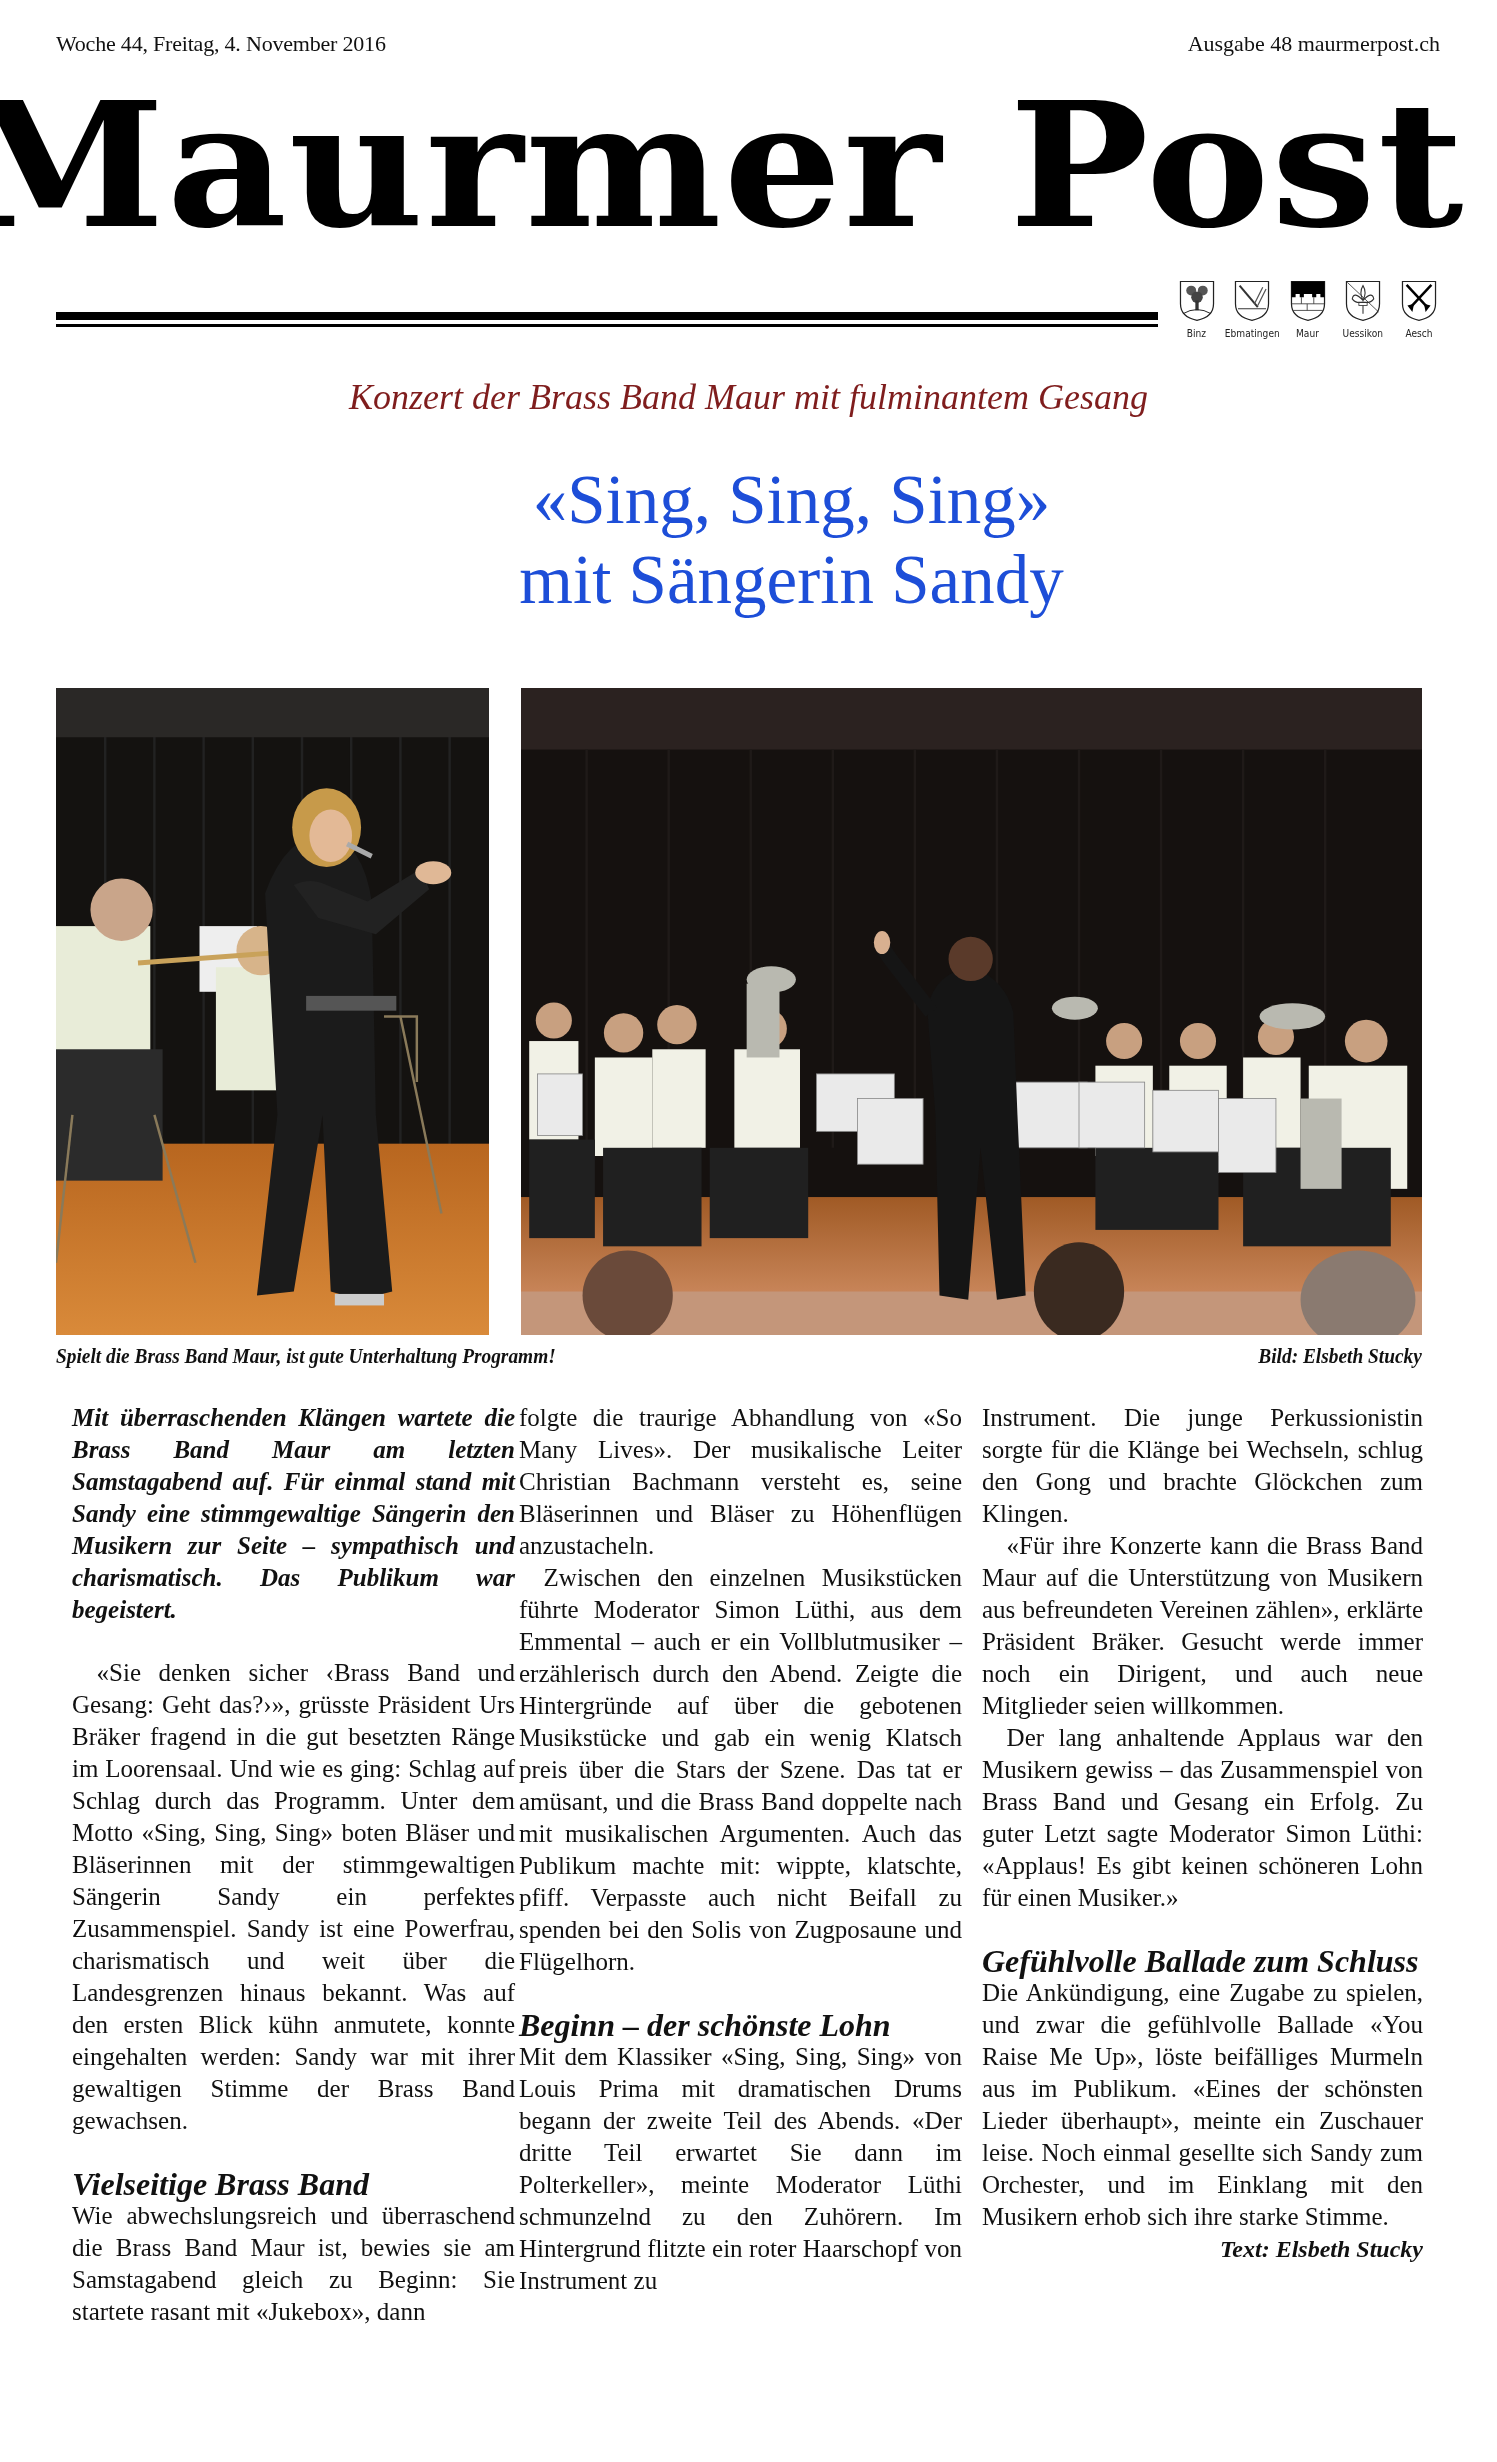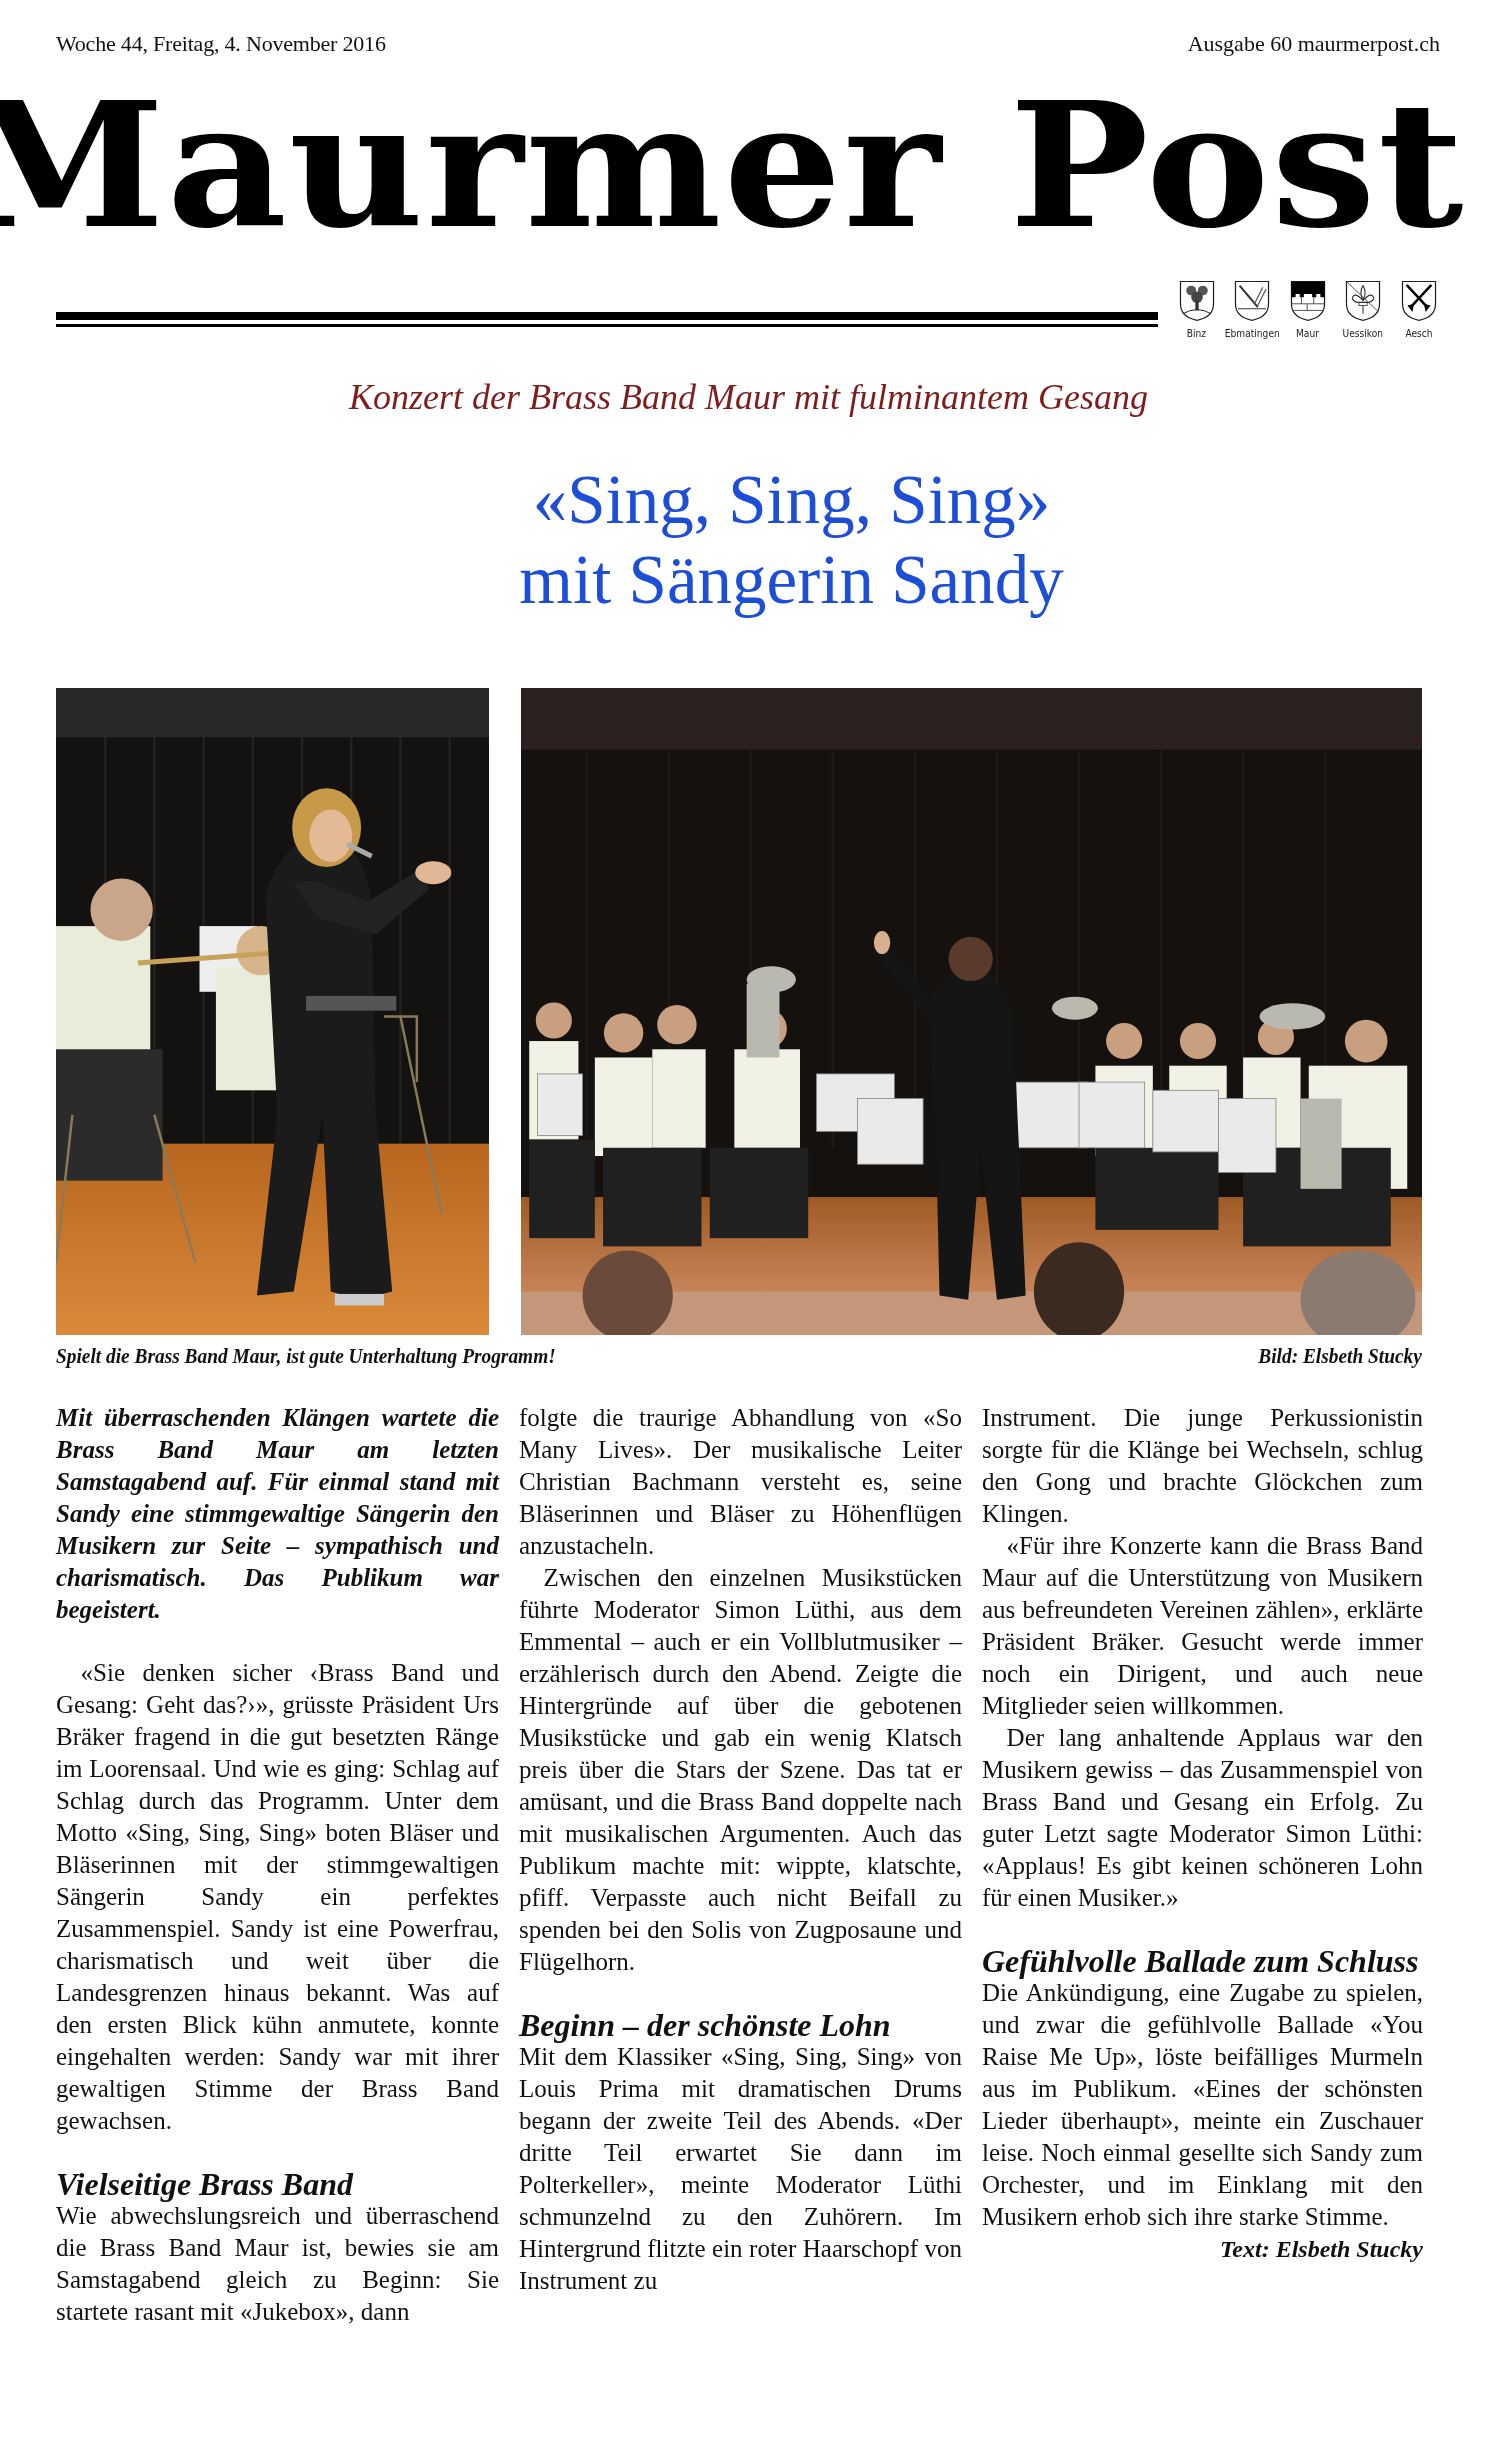--- a/index.html
+++ b/index.html
@@ -18,34 +18,34 @@
   #kicker { left: 0; width: 1497px; top: 376px; text-align: center; font-style: italic; font-size: 36px; color: #7f1d1d; }
   #headline { left: 0; width: 1497px; top: 460px; text-align: center; font-size: 69px; line-height: 80px; color: #1d4ed8; margin-left: 43px; }
   .photo { top: 688px; height: 647px; overflow: hidden; }
   #photo-left { left: 56px; width: 433px; }
   #photo-right { left: 521px; width: 901px; }
   .photo svg { width: 100%; height: 100%; display: block; }
   .caption { top: 1343px; font-style: italic; font-weight: bold; font-size: 22px; color: #111; white-space: nowrap; }
   #caption-left { left: 56px; transform: scaleX(0.88); transform-origin: 0 0; }
   #caption-right { right: 75px; transform: scaleX(0.88); transform-origin: 100% 0; }
   .col { top: 1402px; width: 443px; font-size: 25px; line-height: 32px; text-align: justify; color: #111; hyphens: manual; }
-  #col1 { left: 56px; }
+  #col1 { left: 72px; }
   #col2 { left: 519px; }
   #col3 { left: 982px; width: 441px; }
   .col p { margin: 0; }
   .lead { font-style: italic; font-weight: bold; margin-bottom: 31px !important; }
   .indent { text-indent: 24.6px; }
   .subhead { font-style: italic; font-weight: bold; font-size: 32px; margin-top: 31px !important; text-align: left; }
   .byline { font-style: italic; font-weight: bold; text-align: right; font-size: 24px; }
 </style>
 </head>
 <body>
 
 <div class="abs topline" id="dateline">Woche 44, Freitag, 4. November 2016</div>
-<div class="abs topline" id="issue">Ausgabe 60  maurmerpost.ch</div>
+<div class="abs topline" id="issue">Ausgabe 48  maurmerpost.ch</div>
 
 <div class="abs" id="masthead">Maurmer Post</div>
 
 <div class="abs rule-thick"></div>
 <div class="abs rule-thin"></div>
 
 <div class="abs" id="crests">
   <div class="crest">
     <svg viewBox="0 0 46 52">
       <path d="M3 3 H43 V30 Q43 46 23 50 Q3 46 3 30 Z" fill="#fff" stroke="#222" stroke-width="1.5"></path>

